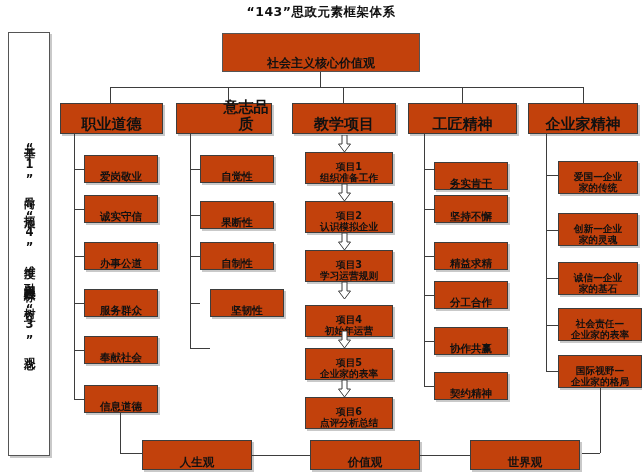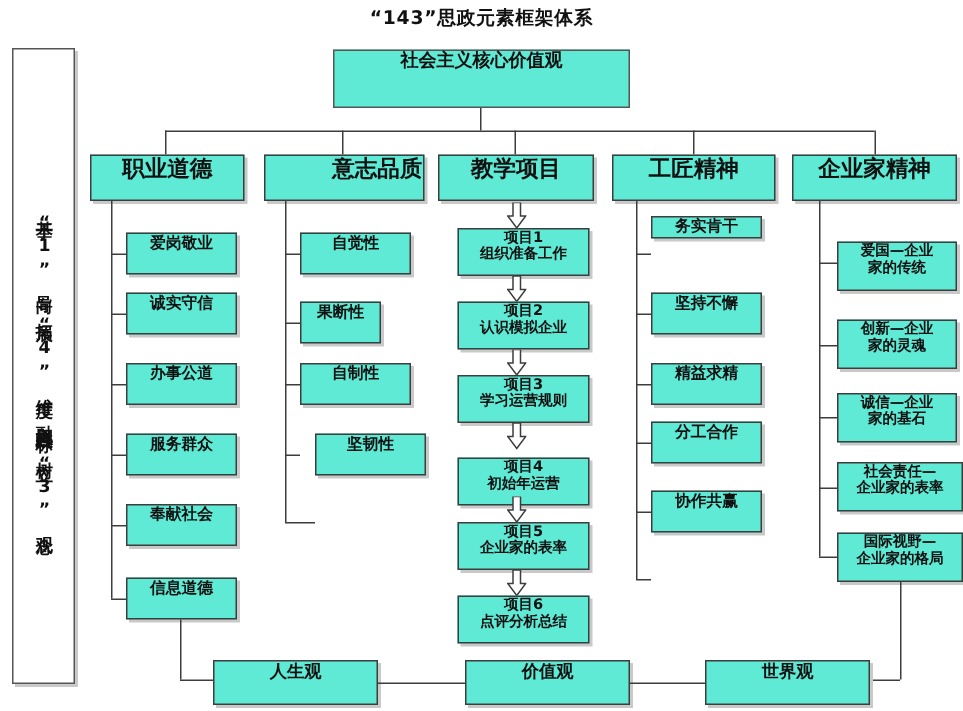--- a/index.html
+++ b/index.html
@@ -11,22 +11,22 @@
   #stage{position:relative;width:642px;height:474px;}
 
   .title{
     position:absolute;left:0;top:4px;width:642px;text-align:center;
     font-size:12.5px;font-weight:bold;letter-spacing:.5px;
   }
 
   
   .box{
     position:absolute;box-sizing:border-box;
-    border:1px solid #3d3d3d;background:#5eead4;
-    display:flex;align-items:flex-start;justify-content:center;
+    border:1px solid #3d3d3d;background:#c2410c;
+    display:flex;align-items:flex-end;justify-content:center;
     text-align:center;font-weight:bold;line-height:1.15;
     box-shadow:2px 2px 0 0 #c9c9c9;
   }
   .box span{display:block;width:100%;}
 
   .root{font-size:12px;border:1px solid #555;box-shadow:none;}
   .cat{font-size:15px;}
   .leaf{font-size:10.5px;}
   .leaf2{font-size:9.7px;}
   .proj{font-size:9.7px;}
@@ -71,21 +71,21 @@
   <div class="ln h" style="left:110px;top:87px;width:473px;"></div>
   <div class="ln v" style="left:110px;top:87px;height:16px;"></div>
   <div class="ln v" style="left:228px;top:87px;height:16px;"></div>
   <div class="ln v" style="left:343px;top:87px;height:16px;"></div>
   <div class="ln v" style="left:462px;top:87px;height:16px;"></div>
   <div class="ln v" style="left:583px;top:87px;height:16px;"></div>
 
   <div class="box cat" style="left:60px;top:103px;width:103px;height:31px;">
     <span>职业道德</span>
   </div>
-  <div class="box cat" style="left:176px;top:103px;width:107px;height:31px;padding-left:44px;">
+  <div class="box cat" style="left:176px;top:103px;width:96px;height:31px;padding-left:44px;">
     <span>意志品质</span>
   </div>
   <div class="box cat" style="left:292px;top:103px;width:104px;height:31px;">
     <span>教学项目</span>
   </div>
   <div class="box cat" style="left:408px;top:103px;width:109px;height:31px;">
     <span>工匠精神</span>
   </div>
   <div class="box cat" style="left:528px;top:103px;width:110px;height:31px;">
     <span>企业家精神</span>
@@ -121,21 +121,21 @@
   <div class="ln v" style="left:190px;top:134px;height:214px;"></div>
   <div class="ln h" style="left:190px;top:169px;width:10px;"></div>
   <div class="ln h" style="left:190px;top:215px;width:10px;"></div>
   <div class="ln h" style="left:190px;top:256px;width:10px;"></div>
   <div class="ln h" style="left:190px;top:348px;width:20px;"></div>
   <div class="ln h" style="left:190px;top:303px;width:10px;"></div>
 
   <div class="box leaf" style="left:200px;top:155px;width:74px;height:28px;">
     <span>自觉性</span>
   </div>
-  <div class="box leaf" style="left:200px;top:201px;width:54px;height:28px;">
+  <div class="box leaf" style="left:200px;top:201px;width:74px;height:28px;">
     <span>果断性</span>
   </div>
   <div class="box leaf" style="left:200px;top:242px;width:74px;height:28px;">
     <span>自制性</span>
   </div>
   <div class="box leaf" style="left:210px;top:289px;width:74px;height:28px;">
     <span>坚韧性</span>
   </div>
 
   <div class="arrow" style="left:338px;top:135px;">
@@ -206,34 +206,37 @@
   </div>
 
   <div class="ln v" style="left:424px;top:134px;height:252px;"></div>
   <div class="ln h" style="left:424px;top:169px;width:10px;"></div>
   <div class="ln h" style="left:424px;top:209px;width:10px;"></div>
   <div class="ln h" style="left:424px;top:256px;width:10px;"></div>
   <div class="ln h" style="left:424px;top:295px;width:10px;"></div>
   <div class="ln h" style="left:424px;top:341px;width:10px;"></div>
   <div class="ln h" style="left:424px;top:386px;width:10px;"></div>
 
-  <div class="box leaf" style="left:434px;top:144px;width:74px;height:15px;">
+  <div class="box leaf" style="left:434px;top:162px;width:74px;height:28px;text-decoration:underline;">
     <span>务实肯干</span>
   </div>
   <div class="box leaf" style="left:434px;top:195px;width:74px;height:28px;">
     <span>坚持不懈</span>
   </div>
   <div class="box leaf" style="left:434px;top:242px;width:74px;height:28px;">
     <span>精益求精</span>
   </div>
   <div class="box leaf" style="left:434px;top:281px;width:74px;height:28px;">
     <span>分工合作</span>
   </div>
   <div class="box leaf" style="left:434px;top:327px;width:74px;height:28px;">
     <span>协作共赢</span>
+  </div>
+  <div class="box leaf" style="left:434px;top:372px;width:74px;height:28px;">
+    <span>契约精神</span>
   </div>
 
   <div class="ln v" style="left:546px;top:134px;height:237px;"></div>
   <div class="ln h" style="left:546px;top:175px;width:12px;"></div>
   <div class="ln h" style="left:546px;top:230px;width:12px;"></div>
   <div class="ln h" style="left:546px;top:278px;width:12px;"></div>
   <div class="ln h" style="left:546px;top:325px;width:12px;"></div>
   <div class="ln h" style="left:546px;top:371px;width:12px;"></div>
 
   <div class="box leaf2" style="left:558px;top:161px;width:80px;height:33px;">

